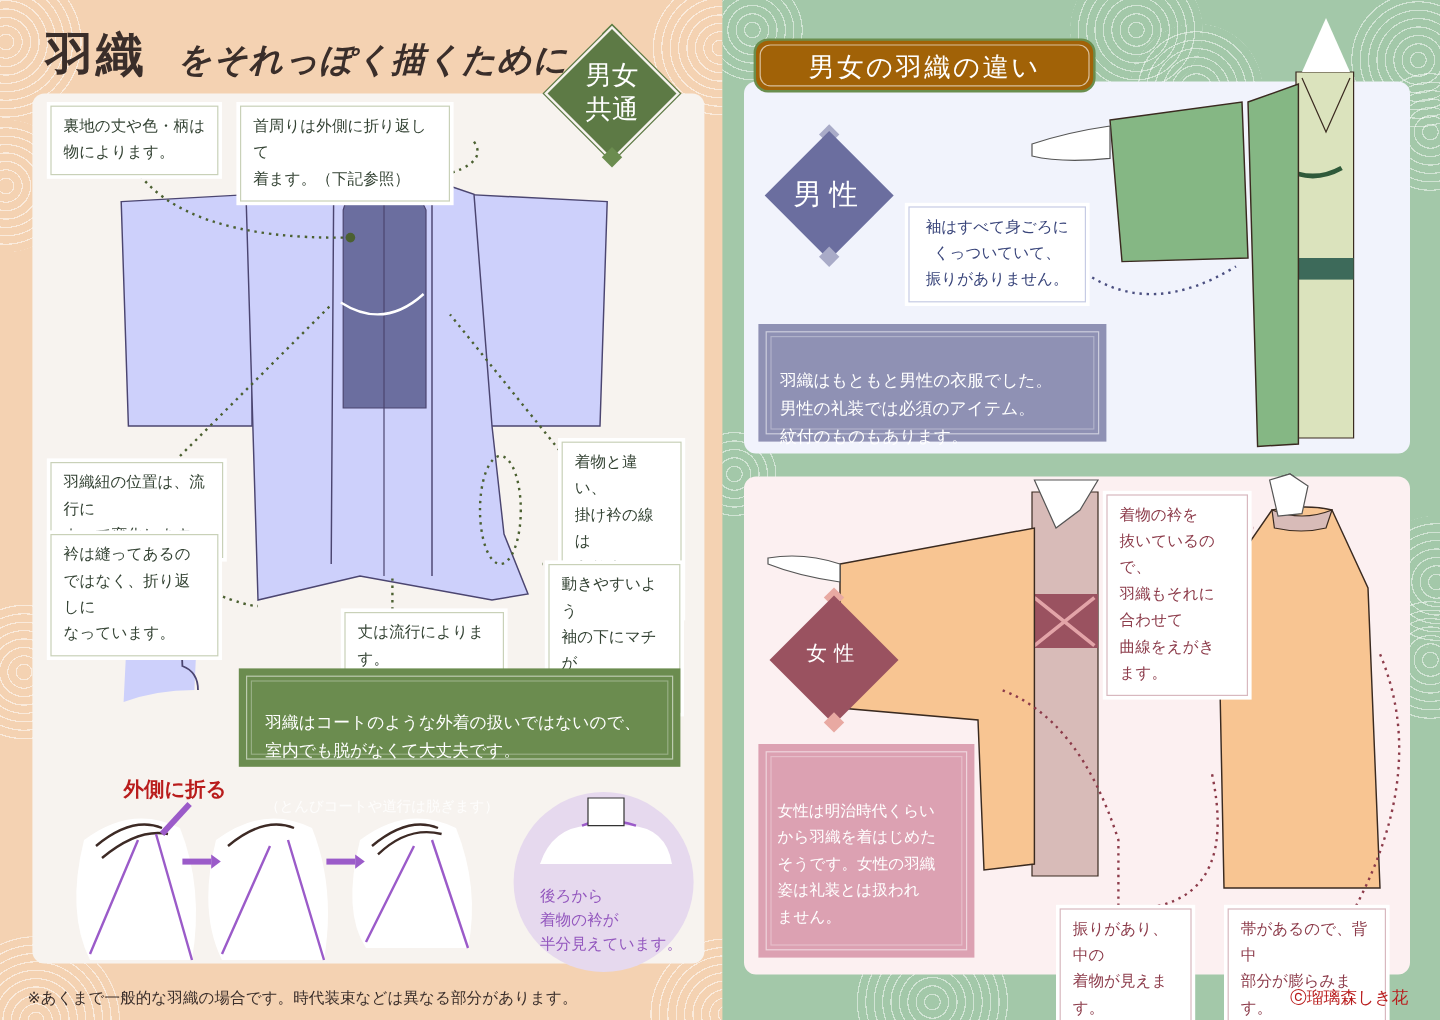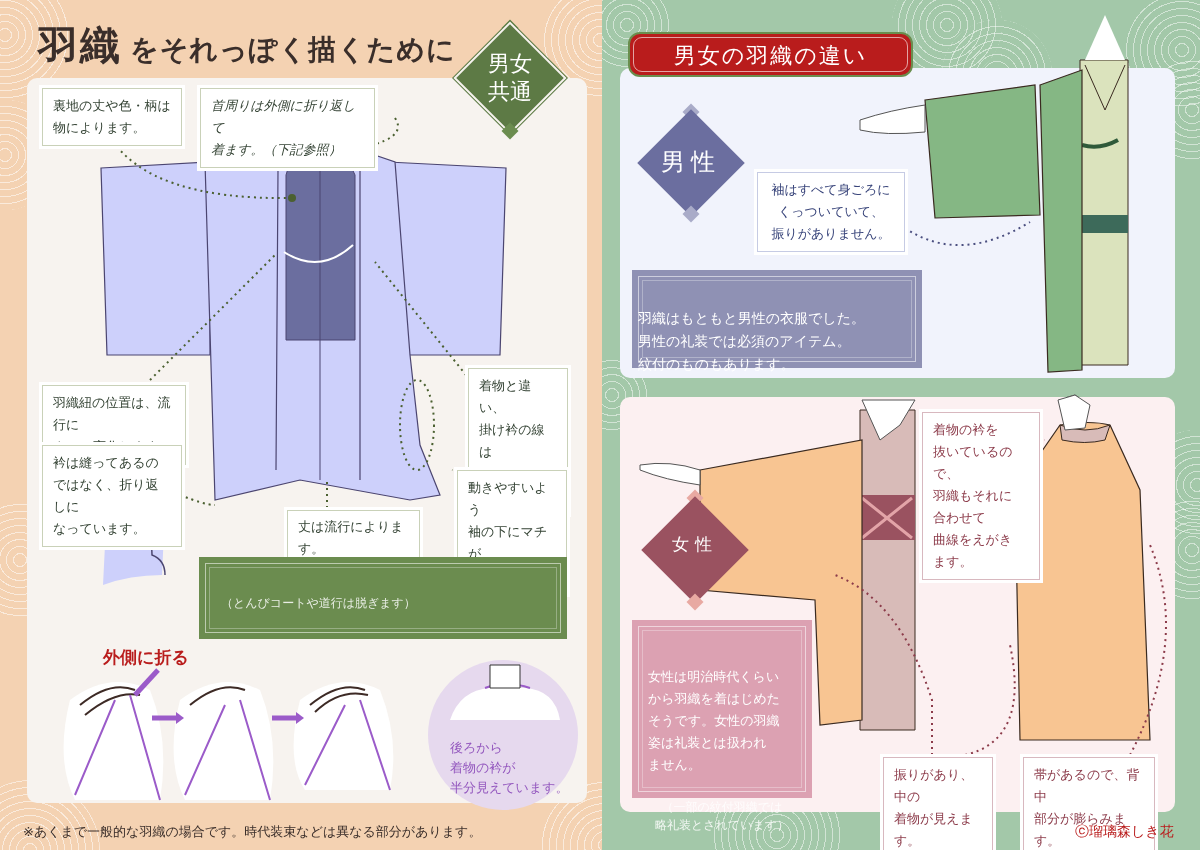--- a/index.html
+++ b/index.html
@@ -5,47 +5,47 @@
   * { box-sizing: border-box; margin: 0; padding: 0; }
   body { width: 1200px; height: 850px; overflow: hidden; font-family: "DejaVu Sans", sans-serif; position: relative; background: #f5d3b3; }
   .left-bg { position: absolute; left: 0; top: 0; width: 602px; height: 850px; background: #f4d2b2; overflow: hidden; }
   .right-bg { position: absolute; left: 602px; top: 0; width: 598px; height: 850px; background: #a3c8a9; overflow: hidden; }
   .ring { position: absolute; border-radius: 50%; pointer-events: none; }
   .ring.l { background: repeating-radial-gradient(circle, transparent 0 6px, rgba(255,255,255,0.55) 6px 7px); }
   .ring.r { background: repeating-radial-gradient(circle, transparent 0 6px, rgba(255,255,255,0.5) 6px 7px); }
 
   .title { position: absolute; left: 38px; top: 18px; color: #3a2e2a; font-family: "DejaVu Serif", serif; font-weight: bold; white-space: nowrap; }
   .title .big { font-size: 40px; letter-spacing: 2px; }
-  .title .small { font-size: 28px; letter-spacing: 1px; margin-left: 8px; }
+  .title .small { font-size: 28px; letter-spacing: 1px; margin-left: 26px; font-style: italic; }
 
   .left-panel { position: absolute; left: 27px; top: 78px; width: 560px; height: 725px; background: #f7f3ef; border-radius: 10px; }
 
   .diamond-wrap { position: absolute; }
   .diamond { position: absolute; transform: rotate(45deg); }
   .diamond-text { position: absolute; color: #fff; font-family: "DejaVu Serif", serif; text-align: center; }
   .tiny-dia { position: absolute; width: 12px; height: 12px; transform: rotate(45deg); }
 
   .note { position: absolute; background: #fff; border: 1px solid #c9d1b8; box-shadow: 0 0 0 3px #fff; font-size: 13px; line-height: 22px; color: #334233; padding: 6px 10px; white-space: pre-line; }
   .note.blue { color: #38447a; border-color: #c6cbe4; text-align: center; }
   .note.rose { color: #8c3b4a; border-color: #d8b8bf; }
 
-  .framed { position: absolute; color: #fff; font-size: 14px; line-height: 23px; padding: 14px 6px; white-space: pre-line; }
+  .framed { position: absolute; color: #fff; font-size: 14px; line-height: 23px; padding: 14px 18px; white-space: pre-line; }
   .framed::before { content: ""; position: absolute; inset: 6px; border: 1px solid rgba(255,255,255,0.55); }
   .framed::after { content: ""; position: absolute; inset: 10px; border: 1px solid rgba(255,255,255,0.3); }
   .framed .sub { font-size: 12px; opacity: 0.85; }
 
   .fold-label { position: absolute; left: 103px; top: 646px; color: #b91c1c; font-size: 17px; font-weight: bold; }
   .footnote { position: absolute; left: 23px; top: 823px; font-size: 13px; color: #3a2e2a; text-align: right; }
   .circle-note { position: absolute; left: 428px; top: 660px; width: 150px; height: 150px; border-radius: 50%; background: #e6d9ee; }
   .circle-note-text { position: absolute; left: 450px; top: 738px; font-size: 13px; line-height: 20px; color: #9357be; white-space: pre-line; }
 
   .rp-top { position: absolute; left: 620px; top: 68px; width: 555px; height: 310px; background: #f1f3fc; border-radius: 10px; }
   .rp-bot { position: absolute; left: 620px; top: 397px; width: 555px; height: 415px; background: #fcf0f1; border-radius: 10px; }
 
-  .banner { position: absolute; left: 628px; top: 32px; width: 285px; height: 45px; background: #b91c1c; border-radius: 12px; border: 2px solid #6a8e4e; }
+  .banner { position: absolute; left: 628px; top: 32px; width: 285px; height: 45px; background: #a16207; border-radius: 12px; border: 2px solid #6a8e4e; }
   .banner::before { content: ""; position: absolute; inset: 3px; border: 1px solid rgba(255,255,255,0.6); border-radius: 9px; }
   .banner-text { position: absolute; left: 0; right: 0; top: 7px; text-align: center; color: #fff; font-family: "DejaVu Serif", serif; font-size: 22px; letter-spacing: 2px; }
 
   .copyright { position: absolute; left: 1075px; top: 823px; font-size: 14px; color: #b91c1c; }
   svg.art { position: absolute; left: 0; top: 0; pointer-events: none; }
 </style>
 </head>
 <body>
 
 <div class="left-bg">
@@ -146,36 +146,38 @@
   <rect x="860" y="495" width="55" height="45" fill="#9a5260"></rect>
   <path d="M640 465 Q670 460 700 470 L700 485 Q665 480 640 470 Z" fill="#fff" stroke="#555"></path>
 
   <path d="M1060 425 Q1090 420 1110 425 L1145 490 L1150 740 L1020 740 L1015 490 Z" fill="#f8c592" stroke="#3a2a20" stroke-width="1.2"></path>
   <path d="M1060 425 Q1085 435 1110 425 L1105 440 Q1085 445 1062 440 Z" fill="#d8bbb8"></path>
   <path d="M1058 400 L1075 395 L1090 405 L1085 428 L1065 430 Z" fill="#fff" stroke="#555"></path>
 </svg>
 
 <div class="note" style="left:42px;top:88px;width:140px;">裏地の丈や色・柄は
 物によります。</div>
-<div class="note" style="left:200px;top:88px;width:175px;font-style:italic;">首周りは外側に折り返して
+<div class="note" style="left:200px;top:88px;width:175px;">首周りは外側に折り返して
 着ます。（下記参照）</div>
 <div class="note" style="left:42px;top:385px;width:144px;">羽織紐の位置は、流行に
 よって変化します。</div>
 <div class="note" style="left:42px;top:445px;width:140px;">衿は縫ってあるの
 ではなく、折り返しに
 なっています。</div>
 <div class="note" style="left:468px;top:368px;width:100px;">着物と違い、
 掛け衿の線は
 ありません。</div>
 <div class="note" style="left:457px;top:470px;width:110px;">動きやすいよう
 袖の下にマチが
 あります。</div>
 <div class="note" style="left:287px;top:510px;width:133px;font-family:Liberation Mono, monospace;">丈は流行によります。</div>
 
 <div class="framed" style="left:199px;top:557px;width:368px;height:82px;background:#6b8c4f;padding:12px 22px;">
+  <div style="white-space:pre-line;">羽織はコートのような外着の扱いではないので、
+室内でも脱がなくて大丈夫です。</div>
   <div class="sub">（とんびコートや道行は脱ぎます）</div>
 </div>
 
 <div class="fold-label">外側に折る</div>
 <div class="circle-note"></div>
 <svg class="art" width="1200" height="850">
   <path d="M450 720 Q460 690 490 688 L525 688 Q555 690 560 720 Z" fill="#fff"></path>
   <path d="M485 688 Q505 680 530 688" fill="none" stroke="#9b5bc9" stroke-width="2"></path>
   <path d="M490 665 L520 665 L520 688 L490 688 Z" fill="#fff" stroke="#333"></path>
 </svg>
@@ -245,22 +247,20 @@
   <div class="tiny-dia" style="left:49px;top:101px;background:#e8a9a2;"></div>
   <div class="diamond-text" style="left:15px;top:38px;width:80px;font-size:17px;letter-spacing:6px;">女性</div>
 </div>
 
 <div class="framed" style="left:632px;top:620px;width:180px;height:178px;background:#dca1b2;padding:24px 16px;font-size:13px;line-height:22px;">
   <div style="white-space:pre-line;">女性は明治時代くらい
 から羽織を着はじめた
 そうです。女性の羽織
 姿は礼装とは扱われ
 ません。</div>
-  <div class="sub" style="white-space:pre-line;text-align:center;line-height:18px;">（一部の紋付羽織では
-略礼装とされています）</div>
 </div>
 
 <div class="note rose" style="left:922px;top:412px;width:118px;">着物の衿を
 抜いているので、
 羽織もそれに
 合わせて
 曲線をえがき
 ます。</div>
 <div class="note rose" style="left:883px;top:757px;width:110px;">振りがあり、中の
 着物が見えます。</div>

